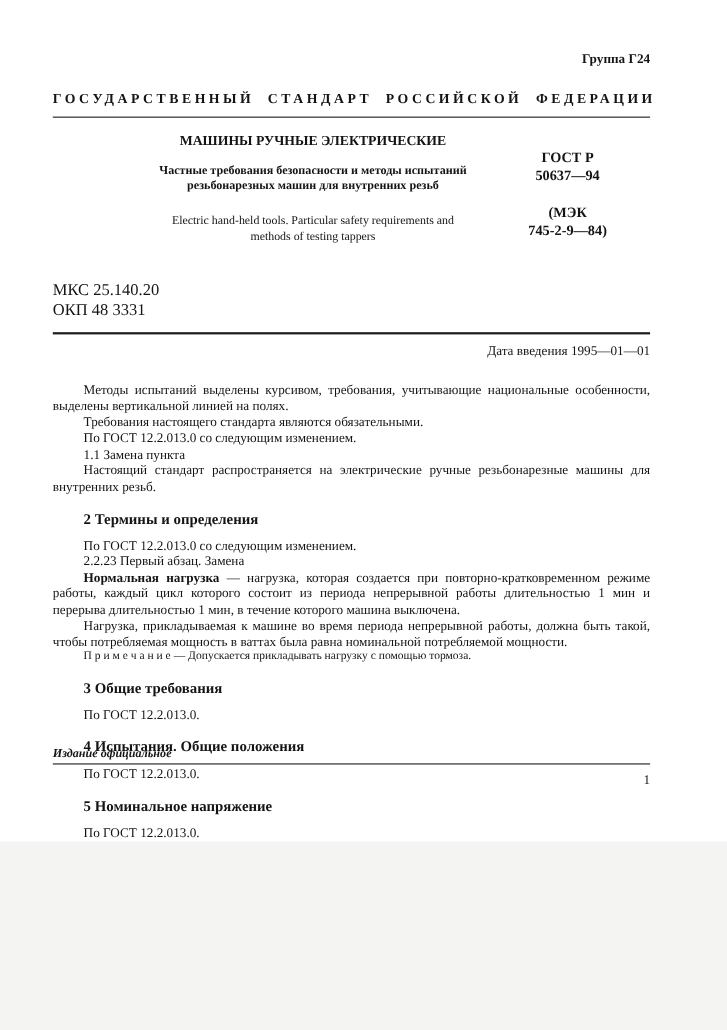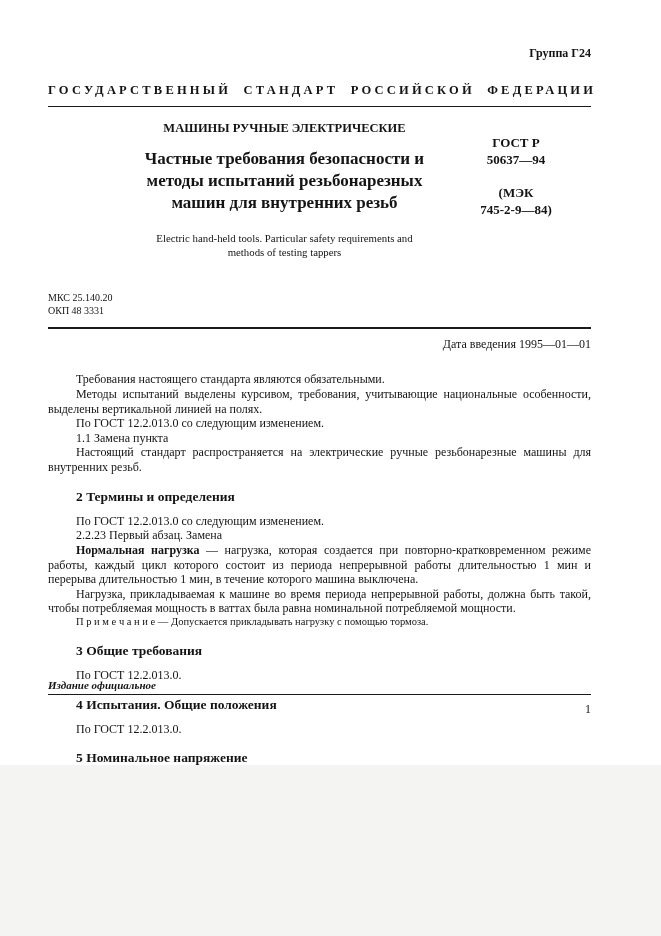--- a/index.html
+++ b/index.html
@@ -29,35 +29,35 @@
     word-spacing:6px;
     white-space:nowrap;
   }
   .rule-thin { margin-top:8px; border-top:1.5px solid #1a1a1a; }
   .rule-thick { margin-top:10px; border-top:2px solid #1a1a1a; }
 
   .title-block { display:flex; margin-top:14px; }
   .title-left { flex:1; text-align:center; padding-left:80px; }
   .title-main { font-weight:bold; font-size:12.5px; margin-bottom:12px; }
   .title-sub {
-    font-weight:bold; font-size:17px; line-height:1.3;
+    font-weight:bold; font-size:11px; line-height:1.3;
     max-width:295px; margin:0 auto 10px auto;
   }
   .title-en {
     font-size:10.8px; line-height:1.3;
     max-width:268px; margin:17px auto;
   }
   .designation {
     width:150px; text-align:center;
     font-weight:bold; font-size:13px; line-height:1.3;
     padding-top:14px;
   }
   .designation .gap { height:16px; }
 
-  .codes { margin-top:16px; font-size:10px; line-height:1.25; }
+  .codes { margin-top:16px; font-size:15px; line-height:1.25; }
 
   .date-line {
     margin-top:8px;
     text-align:right;
     font-weight:normal;
     font-size:12px;
   }
 
   .intro { margin-top:20px; }
   .para {
@@ -108,22 +108,22 @@
   <div class="codes">
     <div>МКС 25.140.20</div>
     <div>ОКП 48 3331</div>
   </div>
 
   <div class="rule-thick"></div>
 
   <div class="date-line">Дата введения 1995—01—01</div>
 
   <div class="intro">
+    <p class="para">Методы испытаний выделены курсивом, требования, учитывающие национальные особенности, выделены вертикальной линией на полях.</p>
     <p class="para">Требования настоящего стандарта являются обязательными.</p>
-    <p class="para">Методы испытаний выделены курсивом, требования, учитывающие национальные особенности, выделены вертикальной линией на полях.</p>
   </div>
 
   <section>
     <p class="para">По ГОСТ 12.2.013.0 со следующим изменением.</p>
     <p class="para">1.1  Замена пункта</p>
     <p class="para">Настоящий стандарт распространяется на электрические ручные резьбонарезные машины для внутренних резьб.</p>
   </section>
 
   <section>
     <div class="sec-h">2  Термины и определения</div>

